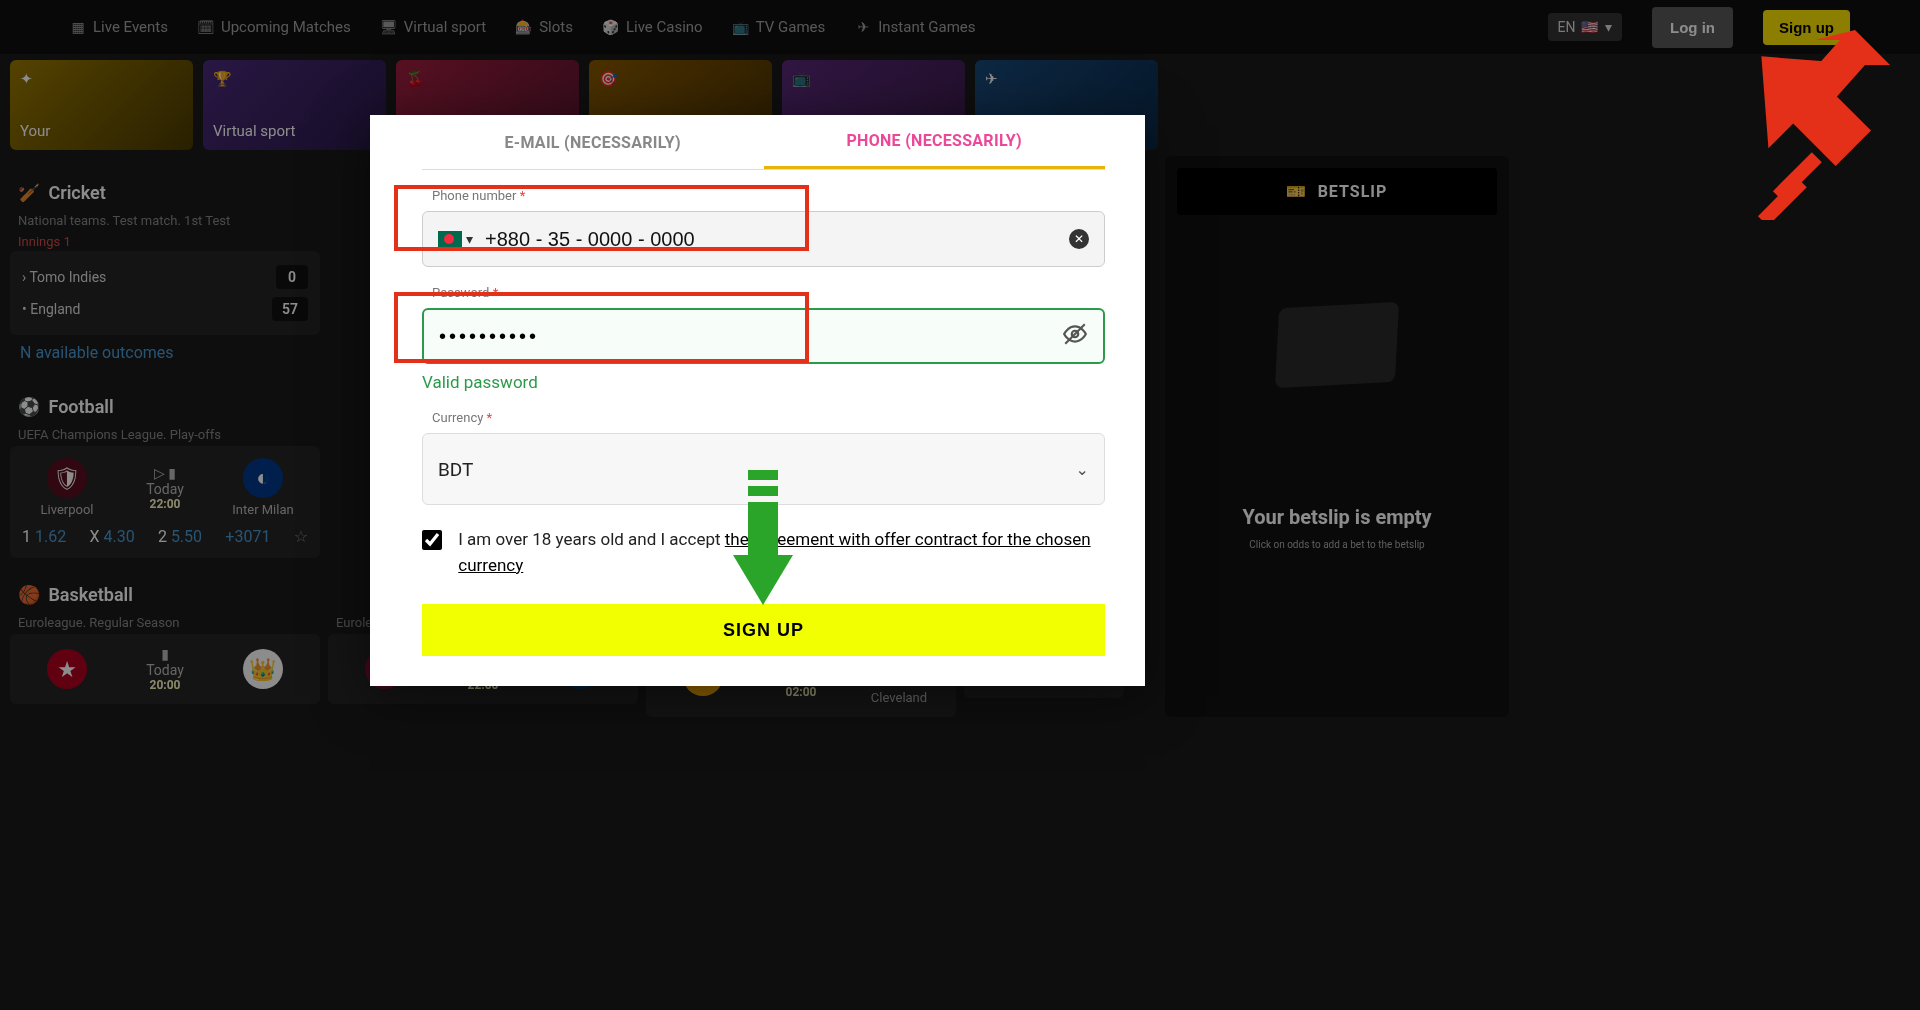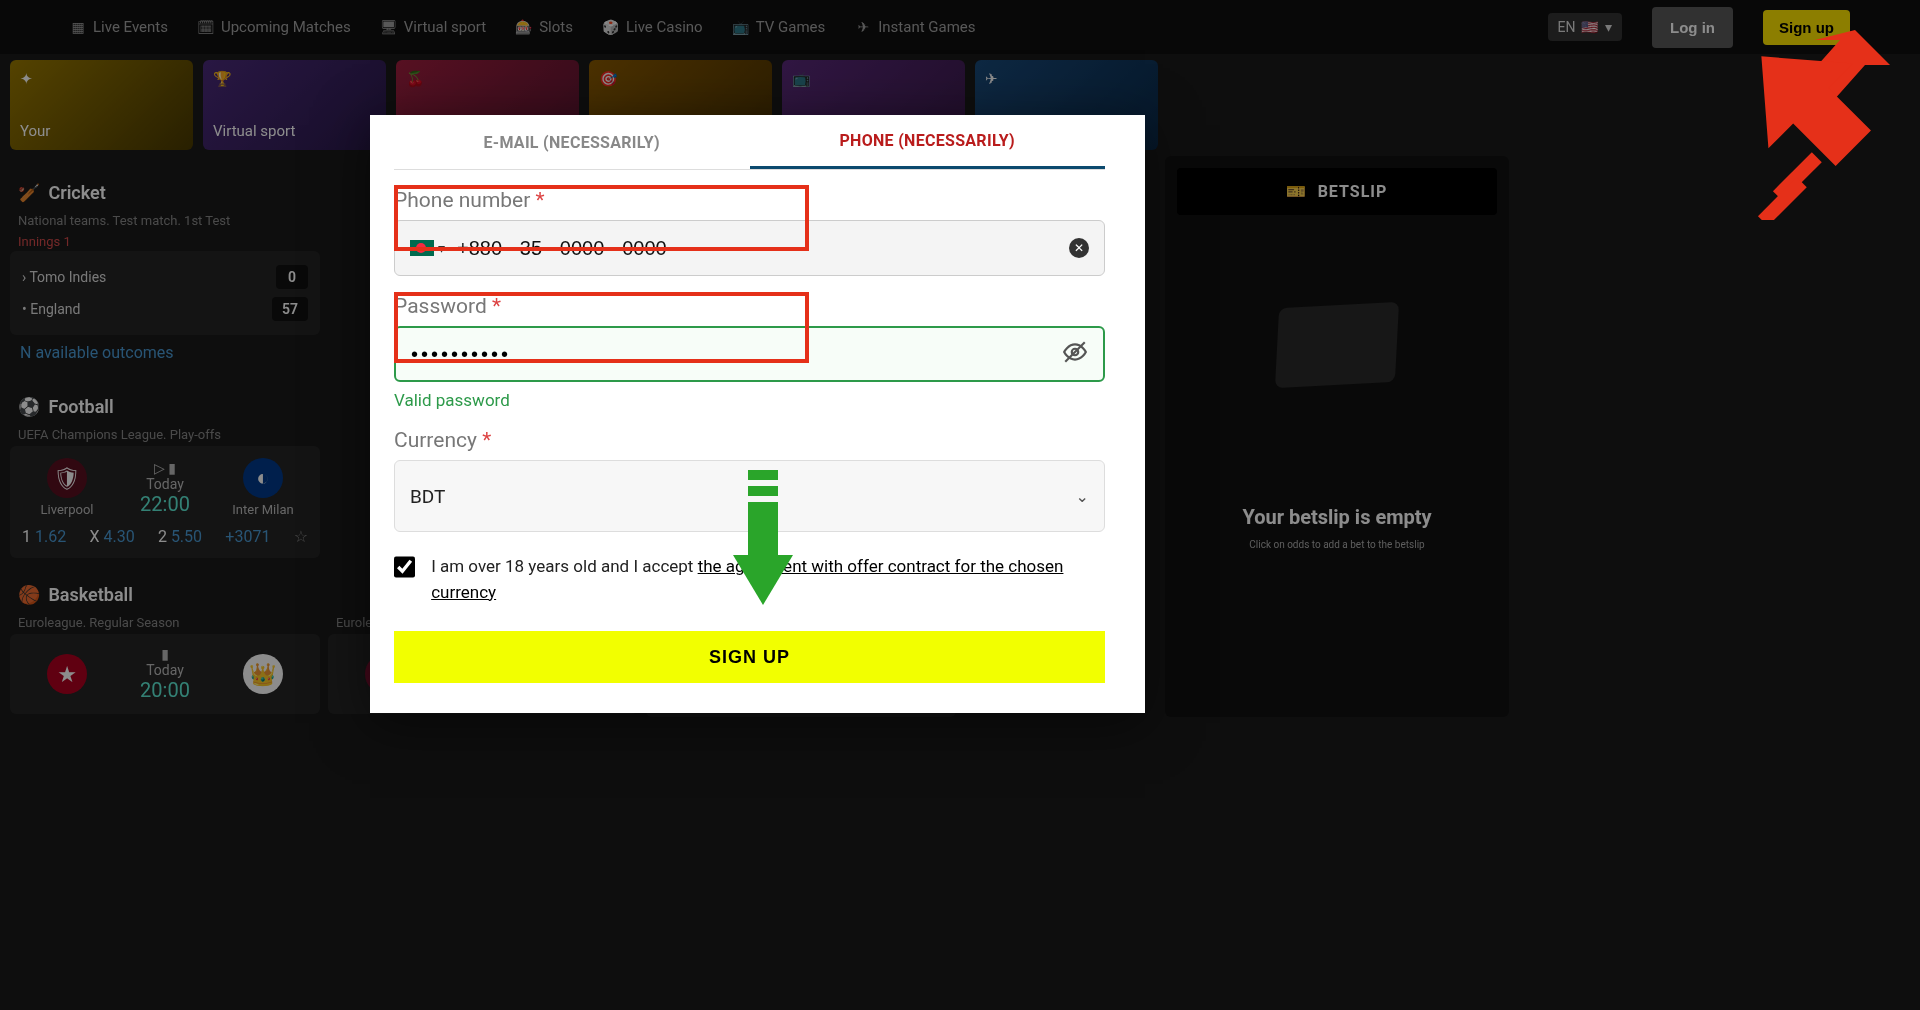--- a/index.html
+++ b/index.html
@@ -115,21 +115,21 @@
   .fixture-card .team {
     display:flex; flex-direction:column; align-items:center; gap:4px;
     width:90px; font-size:13px; color:#bbb; text-align:center;
   }
   .team-logo {
     width:40px; height:40px; border-radius:50%;
     display:flex; align-items:center; justify-content:center;
     font-size:22px;
   }
   .time-col { display:flex; flex-direction:column; align-items:center; color:#bbb; font-size:14px; }
-  .time-col .big { color:#5eead4; font-size:20px; font-weight:400; }
+  .time-col .big { color:#fef9c3; font-size:12px; font-weight:700; }
   .odds-row {
     display:flex; gap:10px; margin-top:10px; width:100%; justify-content:space-between;
     color:#4a9ad4; font-size:16px;
   }
   .odds-row span .pre { color:#fff; }
 
   .star-icon { color:#888; }
 
   
   .betslip-header {
@@ -149,35 +149,35 @@
   
   .dim-overlay {
     position:absolute; inset:0; background:rgba(0,0,0,0.45);
     z-index:50;
   }
 
   
   .modal {
     position:absolute; top:115px; left:370px;
     width:775px; background:#fff; z-index:100;
-    padding:0 40px 30px 24px;
+    padding:0 40px 30px 52px;
     box-shadow: 0 10px 50px rgba(0,0,0,0.5);
   }
   .modal-tabs {
     display:flex; height:55px; border-bottom:1px solid #ddd;
   }
   .modal-tab {
     flex:1; display:flex; align-items:center; justify-content:center;
     font-size:16px; font-weight:700; color:#888; cursor:pointer;
     letter-spacing:.3px;
   }
-  .modal-tab.active { color:#b91c1c; border-bottom:3px solid #0c4a6e; }
+  .modal-tab.active { color:#ec4899; border-bottom:3px solid #eab308; }
 
   .form-label {
-    color:#777; font-size:21px; margin:18px 0 8px 0;
+    color:#777; font-size:13px; margin:18px 0 8px 10px;
   }
   .form-label .ast { color:#d44; }
 
   .phone-wrap {
     display:flex; align-items:center;
     border:1px solid #ccc; border-radius:6px;
     height:56px; background:#f4f4f4; padding:0 15px;
     font-size:20px; color:#222;
     position:relative;
   }

